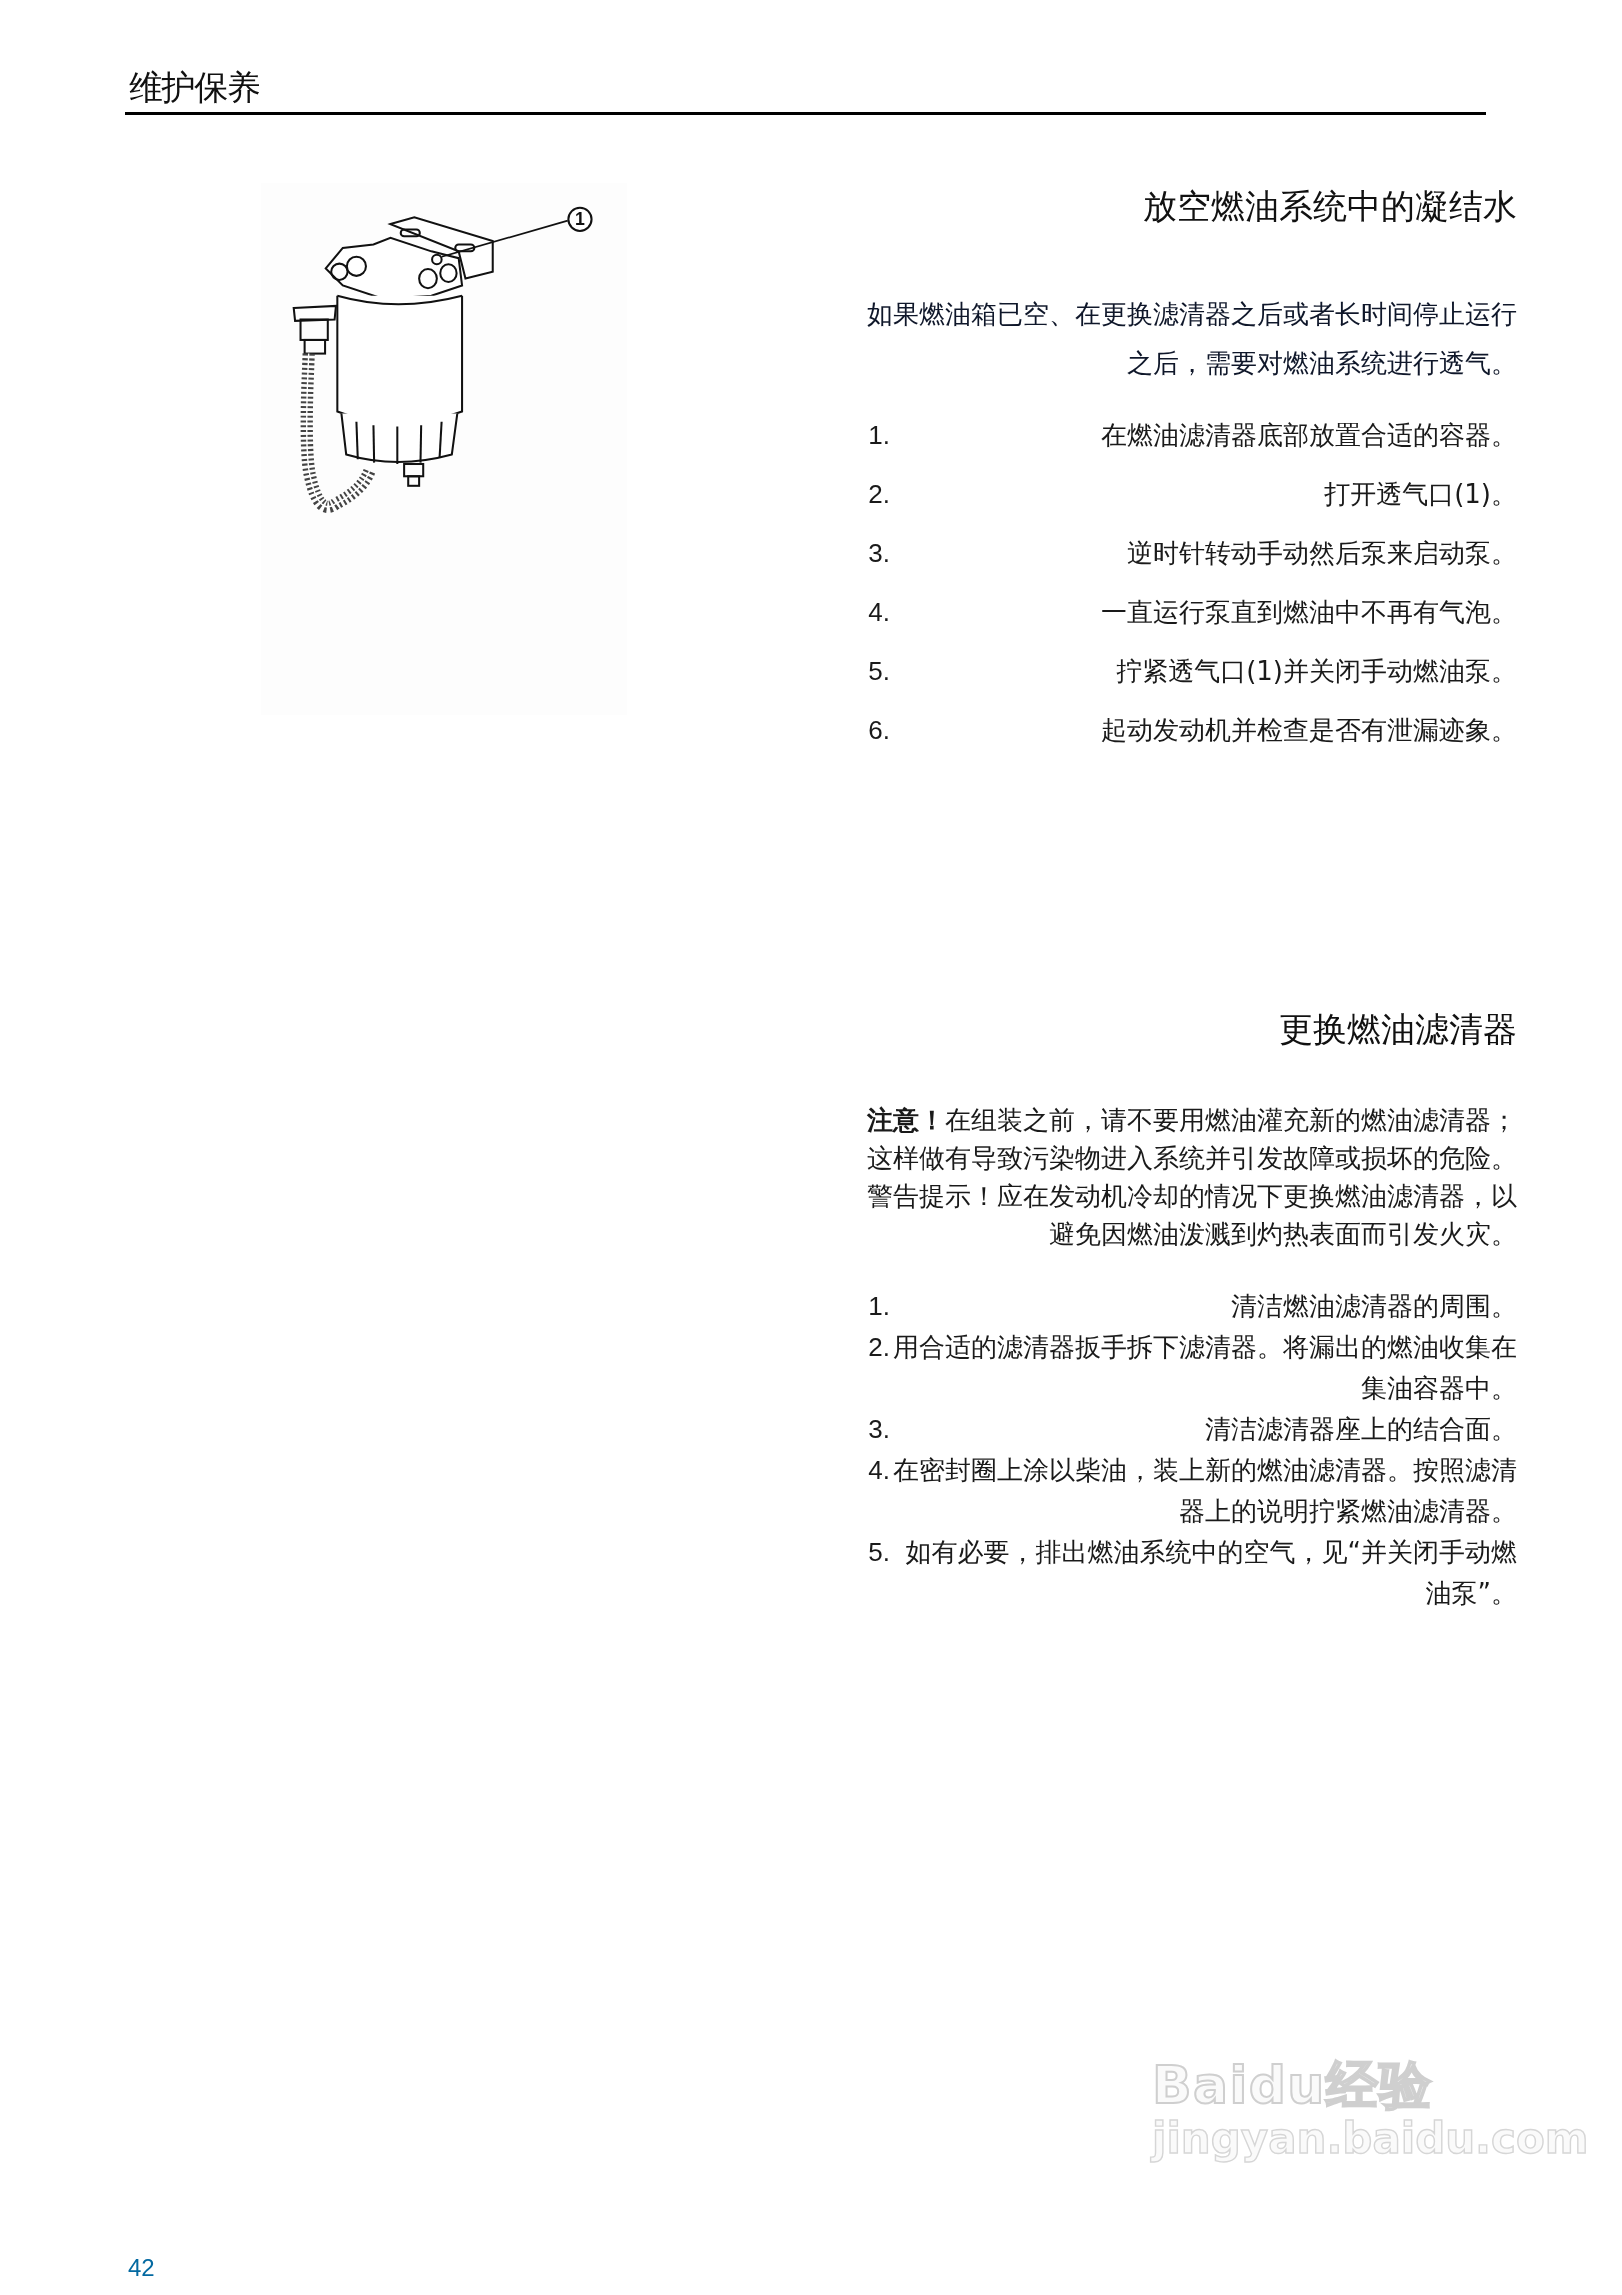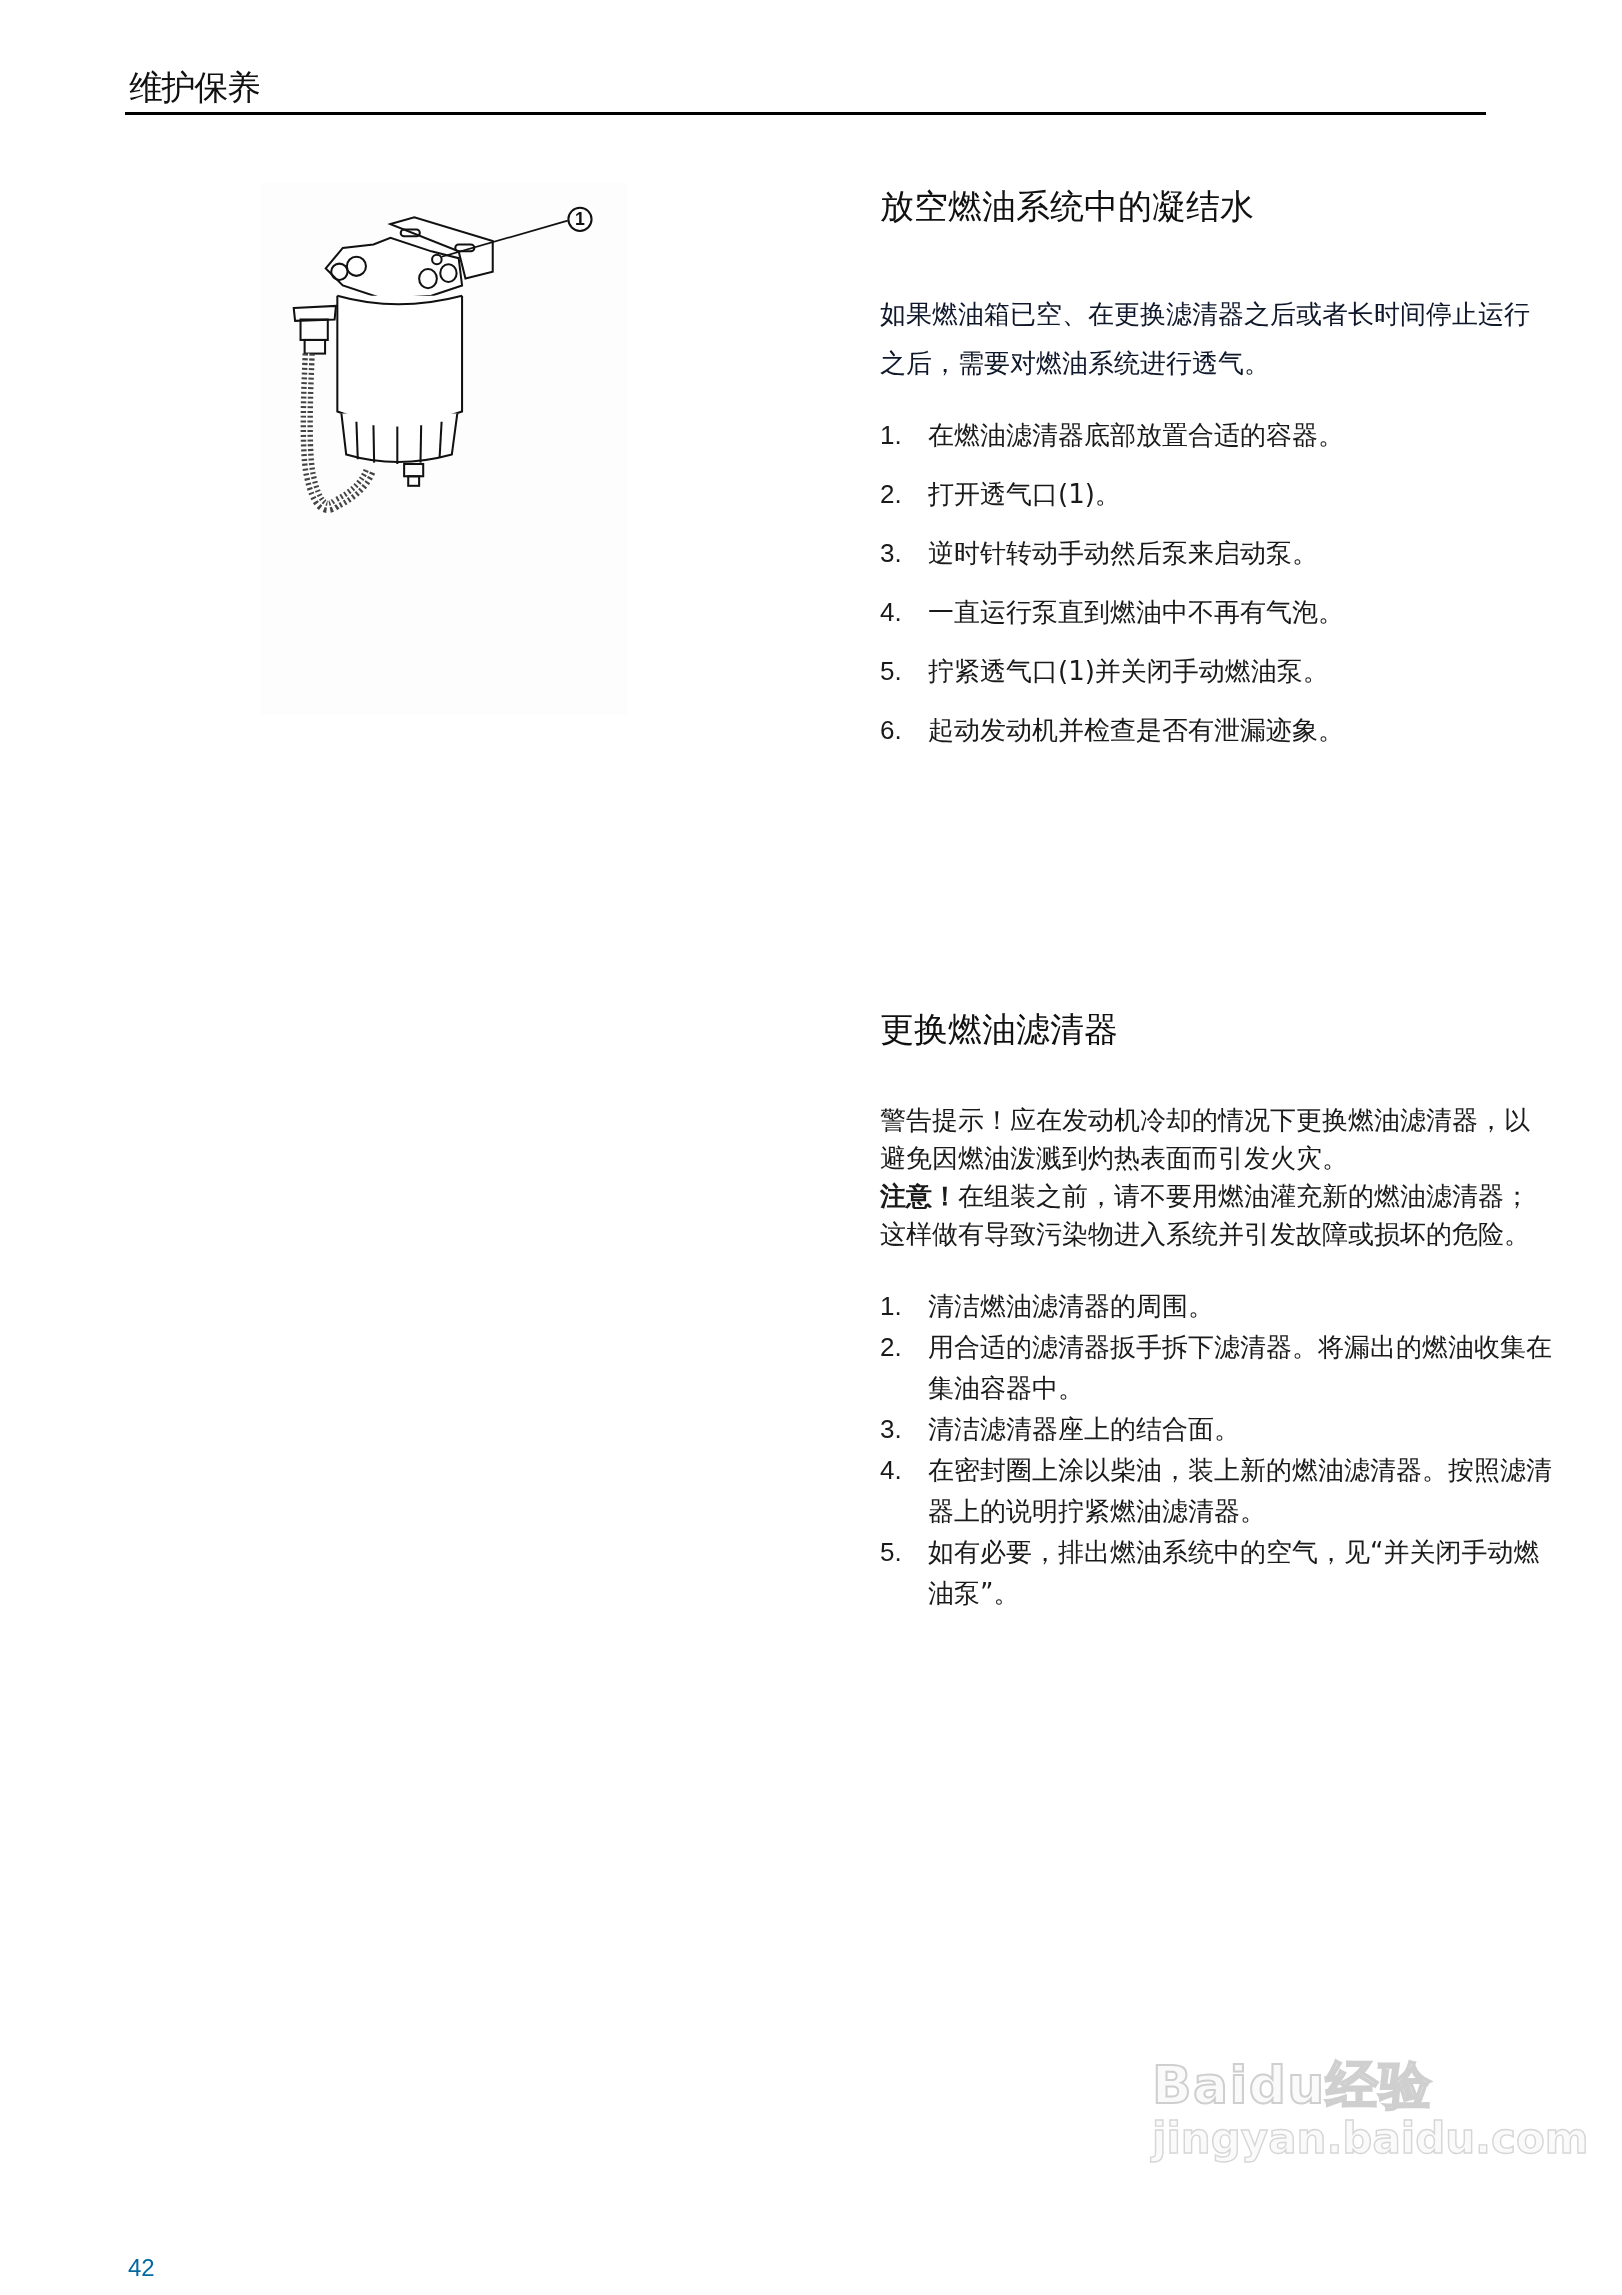--- a/index.html
+++ b/index.html
@@ -14,21 +14,21 @@
   }
   .header-rule {
     position: absolute; left: 125px; top: 112px; width: 1361px; height: 2.7px; background: #000;
   }
   .figure-box {
     position: absolute; left: 261px; top: 183px; width: 366px; height: 532px;
     background: #fdfdfd;
   }
   .figure-box svg { width: 100%; height: 100%; display: block; }
 
-  .section { position: absolute; left: 880px; width: 675px; }
+  .section { position: absolute; left: 842px; width: 675px; text-align: right; }
   .h2 {
     font-size: 34px; font-weight: normal; margin: 0; color: #111;
     font-family: "DejaVu Sans", sans-serif;
   }
   .para { font-size: 26px; line-height: 49px; margin: 0; color: #0f172a; }
   .steps { list-style: none; margin: 0; padding: 0; }
   .steps li { display: flex; font-size: 26px; color: #1a1a1a; }
   .steps .num { width: 48px; flex: 0 0 48px; font-family: "Liberation Sans", sans-serif; }
   .steps .txt { flex: 1; }
 
@@ -128,22 +128,22 @@
     <li>
         <span class="num">6.</span>
         <span class="txt">起动发动机并检查是否有泄漏迹象。</span>
       </li>
   </ol>
 </section>
 
 <section id="sec2" class="section">
   <h2 class="h2">更换燃油滤清器</h2>
   <div class="notes">
+    <div><b>注意！</b><span>在组装之前，请不要用燃油灌充新的燃油滤清器；这样做有导致污染物进入系统并引发故障或损坏的危险。</span></div>
     <div><span>警告提示！</span><span>应在发动机冷却的情况下更换燃油滤清器，以避免因燃油泼溅到灼热表面而引发火灾。</span></div>
-    <div><b>注意！</b><span>在组装之前，请不要用燃油灌充新的燃油滤清器；这样做有导致污染物进入系统并引发故障或损坏的危险。</span></div>
   </div>
   <ol class="steps">
     <li>
         <span class="num">1.</span>
         <span class="txt">清洁燃油滤清器的周围。</span>
       </li>
     <li>
         <span class="num">2.</span>
         <span class="txt">用合适的滤清器扳手拆下滤清器。将漏出的燃油收集在集油容器中。</span>
       </li>

